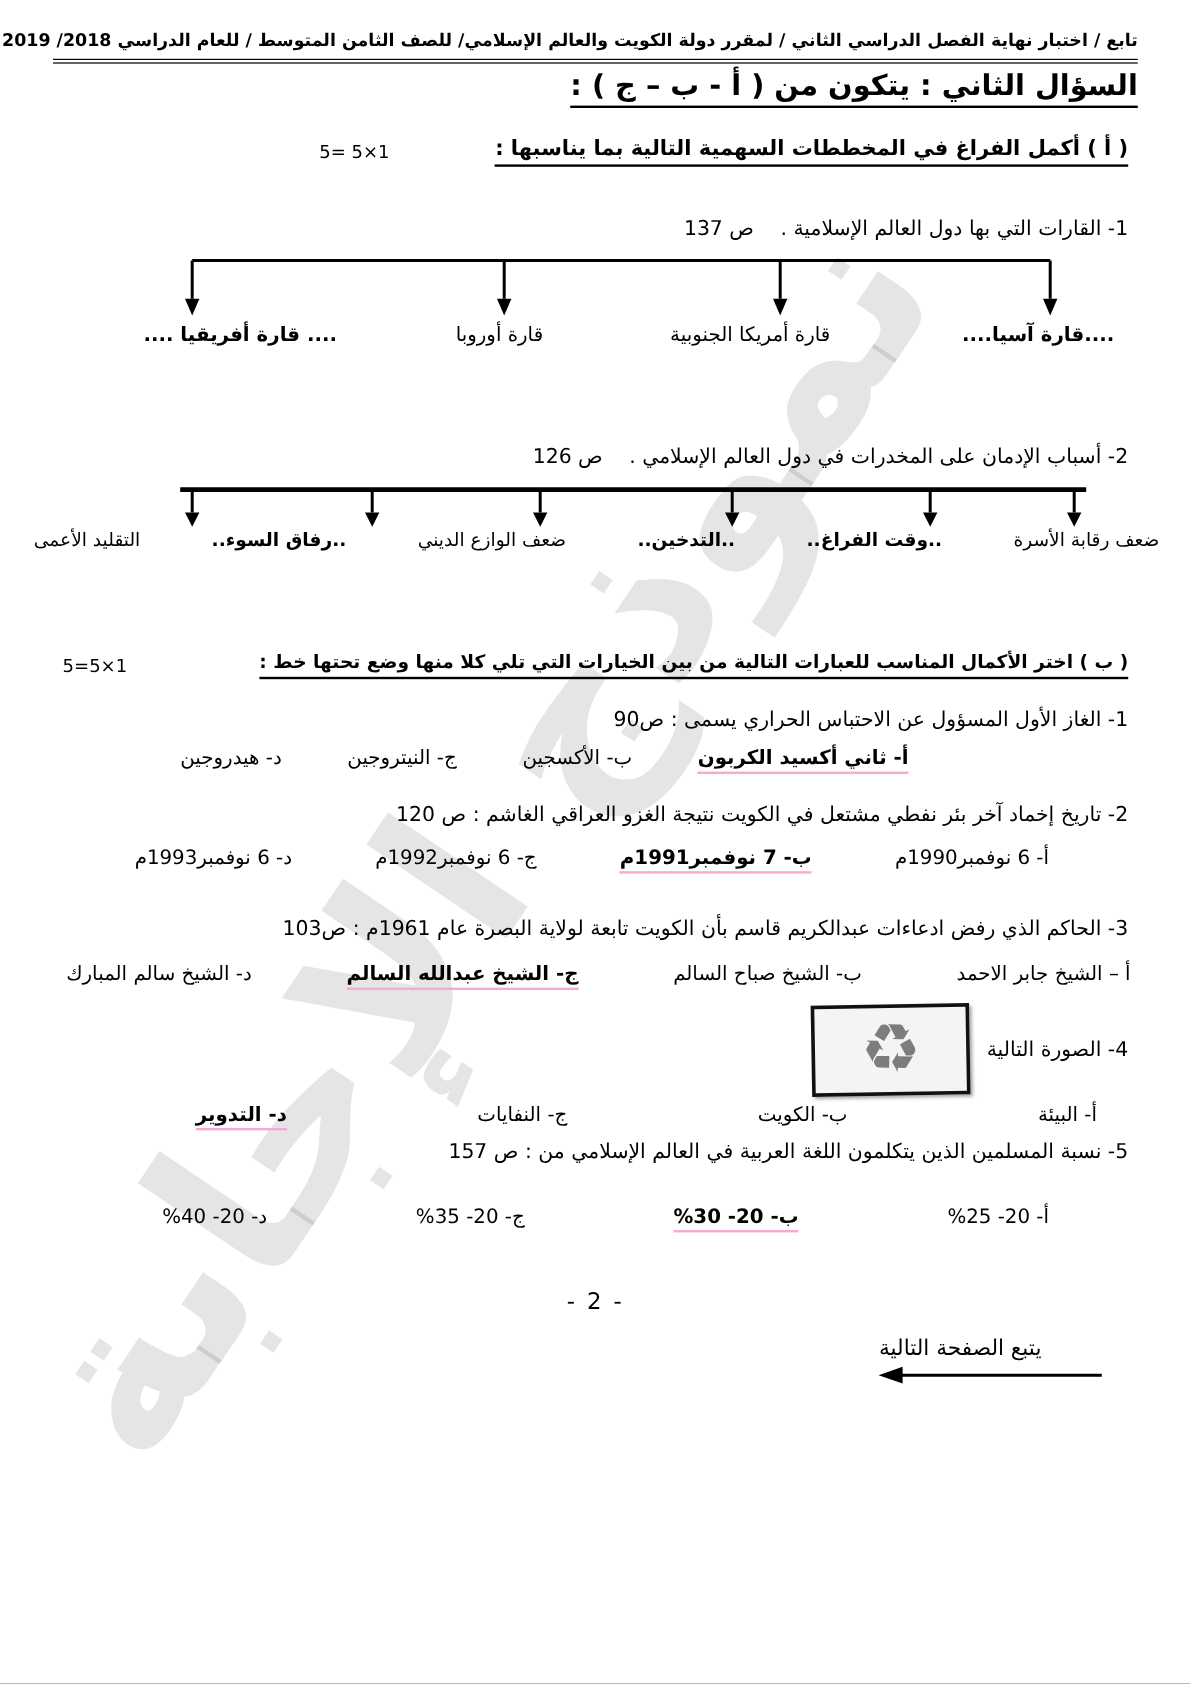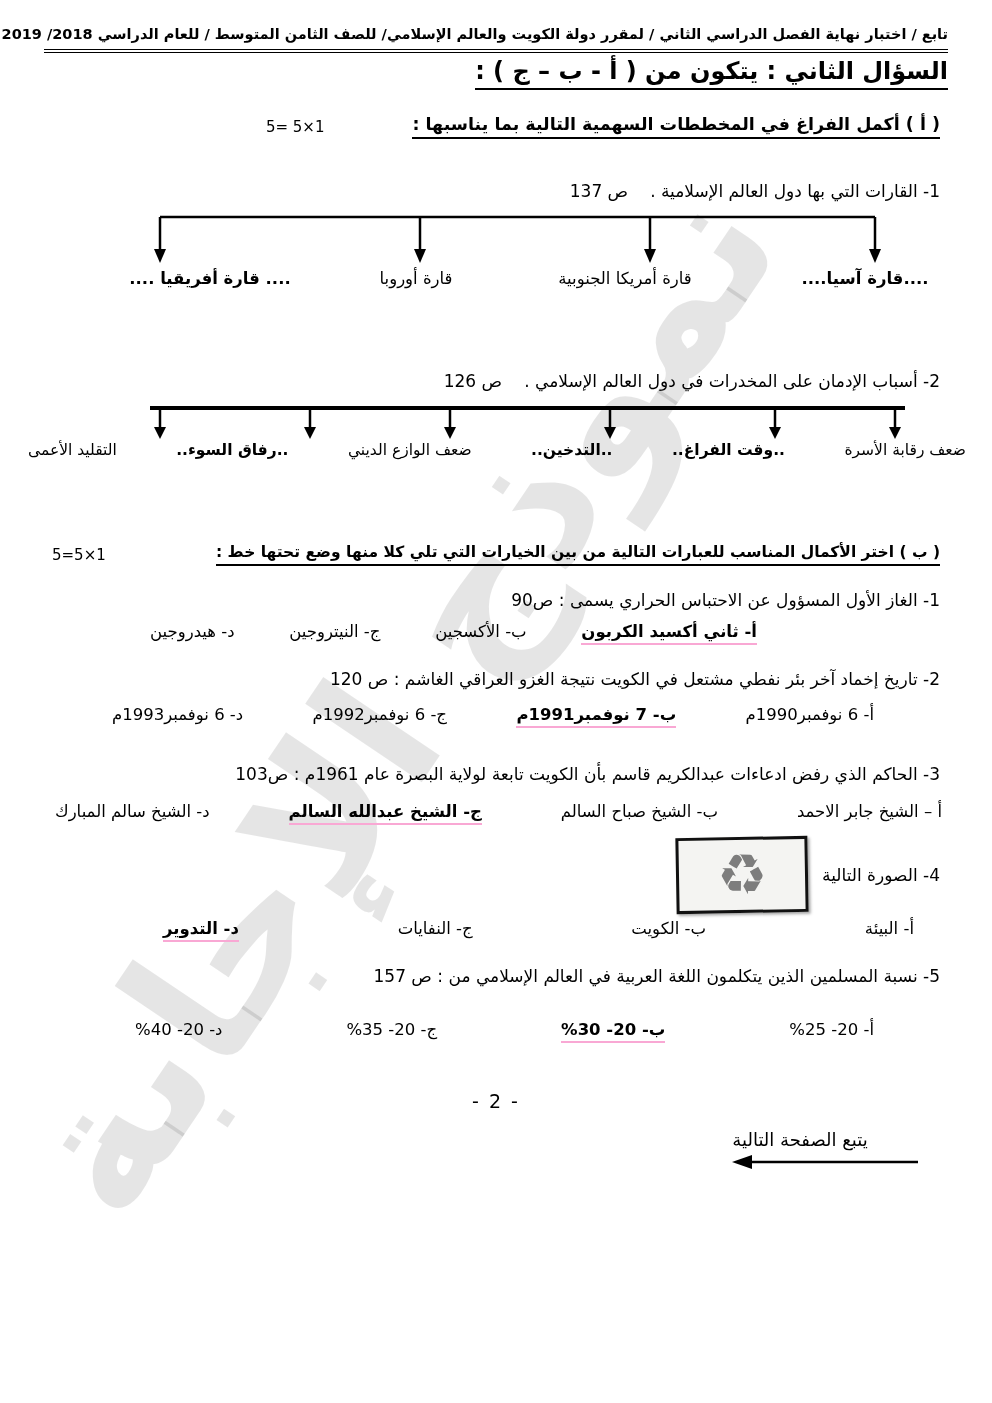--- a/index.html
+++ b/index.html
@@ -51,21 +51,21 @@
   .opts { display:flex; justify-content:space-between; margin-top:12px; font-size:16.5px; white-space:nowrap; }
   .sel { font-weight:bold; border-bottom:2px solid #f9a8d4; padding-bottom:2px; }
   .o1 { padding:0 235px 0 150px; margin-top:12px; }
   .o2 { padding:0 118px 0 112px; margin-top:16px; }
   .o3 { padding:0 50px 0 55px; margin-top:18px; }
   .o4 { padding:0 78px 0 163px; margin-top:6px; }
   .o5 { padding:0 118px 0 135px; margin-top:34px; }
   .q2 { margin-top:24px; }
   .q3 { margin-top:36px; }
   .q4row { margin-top:12px; display:flex; align-items:center; gap:14px; }
-  .q5 { margin-top:24px; }
+  .q5 { margin-top:8px; }
   .recycle-box {
     flex:0 0 auto; width:132px; height:76px; border:3px solid #111;
     background:#f4f4f2; display:flex; align-items:center; justify-content:center;
     box-shadow:2px 2px 3px rgba(0,0,0,0.35); transform:rotate(-1deg);
   }
   .recycle-glyph { font-size:56px; line-height:1; color:#7d7d7d; transform:rotate(2deg); }
   
   .footer-note { margin:86px 0 0 0; padding-right:64px; width:320px; text-align:center; font-size:18px; }
   .footer-note .arrow-svg { margin-top:4px; }
   .pagenum { position:absolute; bottom:58px; left:0; right:0; text-align:center; font-size:19px; letter-spacing:2px; }
@@ -104,21 +104,21 @@
         <line x1="650" y1="4" x2="650" y2="36" stroke="#000" stroke-width="2.5"></line>
         <polygon points="644,36 656,36 650,50" fill="#000"></polygon>
         <line x1="420" y1="4" x2="420" y2="36" stroke="#000" stroke-width="2.5"></line>
         <polygon points="414,36 426,36 420,50" fill="#000"></polygon>
         <line x1="160" y1="4" x2="160" y2="36" stroke="#000" stroke-width="2.5"></line>
         <polygon points="154,36 166,36 160,50" fill="#000"></polygon>
       </svg>
       <span class="d1lbl b" style="left:865px">....قارة آسيا....</span>
       <span class="d1lbl" style="left:625px">قارة أمريكا الجنوبية</span>
       <span class="d1lbl" style="left:416px">قارة أوروبا</span>
-      <span class="d1lbl b" style="left:210px">.... قارة أفريقيا ....</span>
+      <span class="d1lbl b" style="left:200px">.... قارة أفريقيا ....</span>
     </div>
 
     <div class="item-line item2">
       <span>2- أسباب الإدمان على المخدرات في دول العالم الإسلامي .</span>
       <span>ص 126</span>
     </div>
 
     <div class="diagram">
       <svg width="992" height="38">
         <line x1="150" y1="5" x2="905" y2="5" stroke="#000" stroke-width="4"></line>

